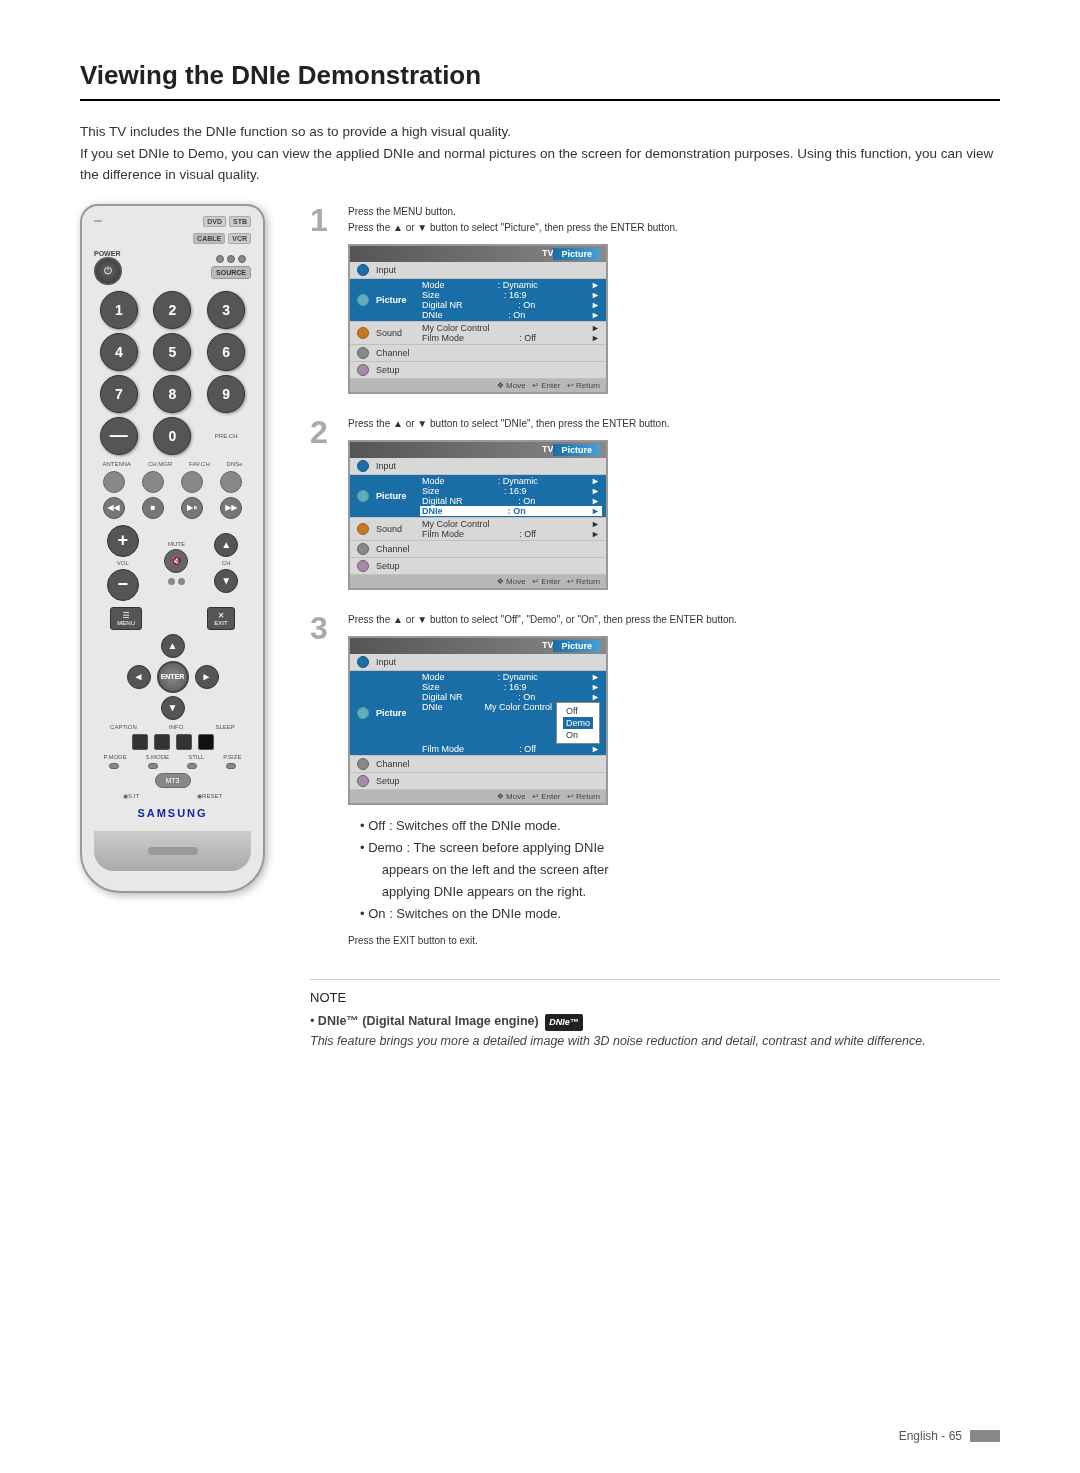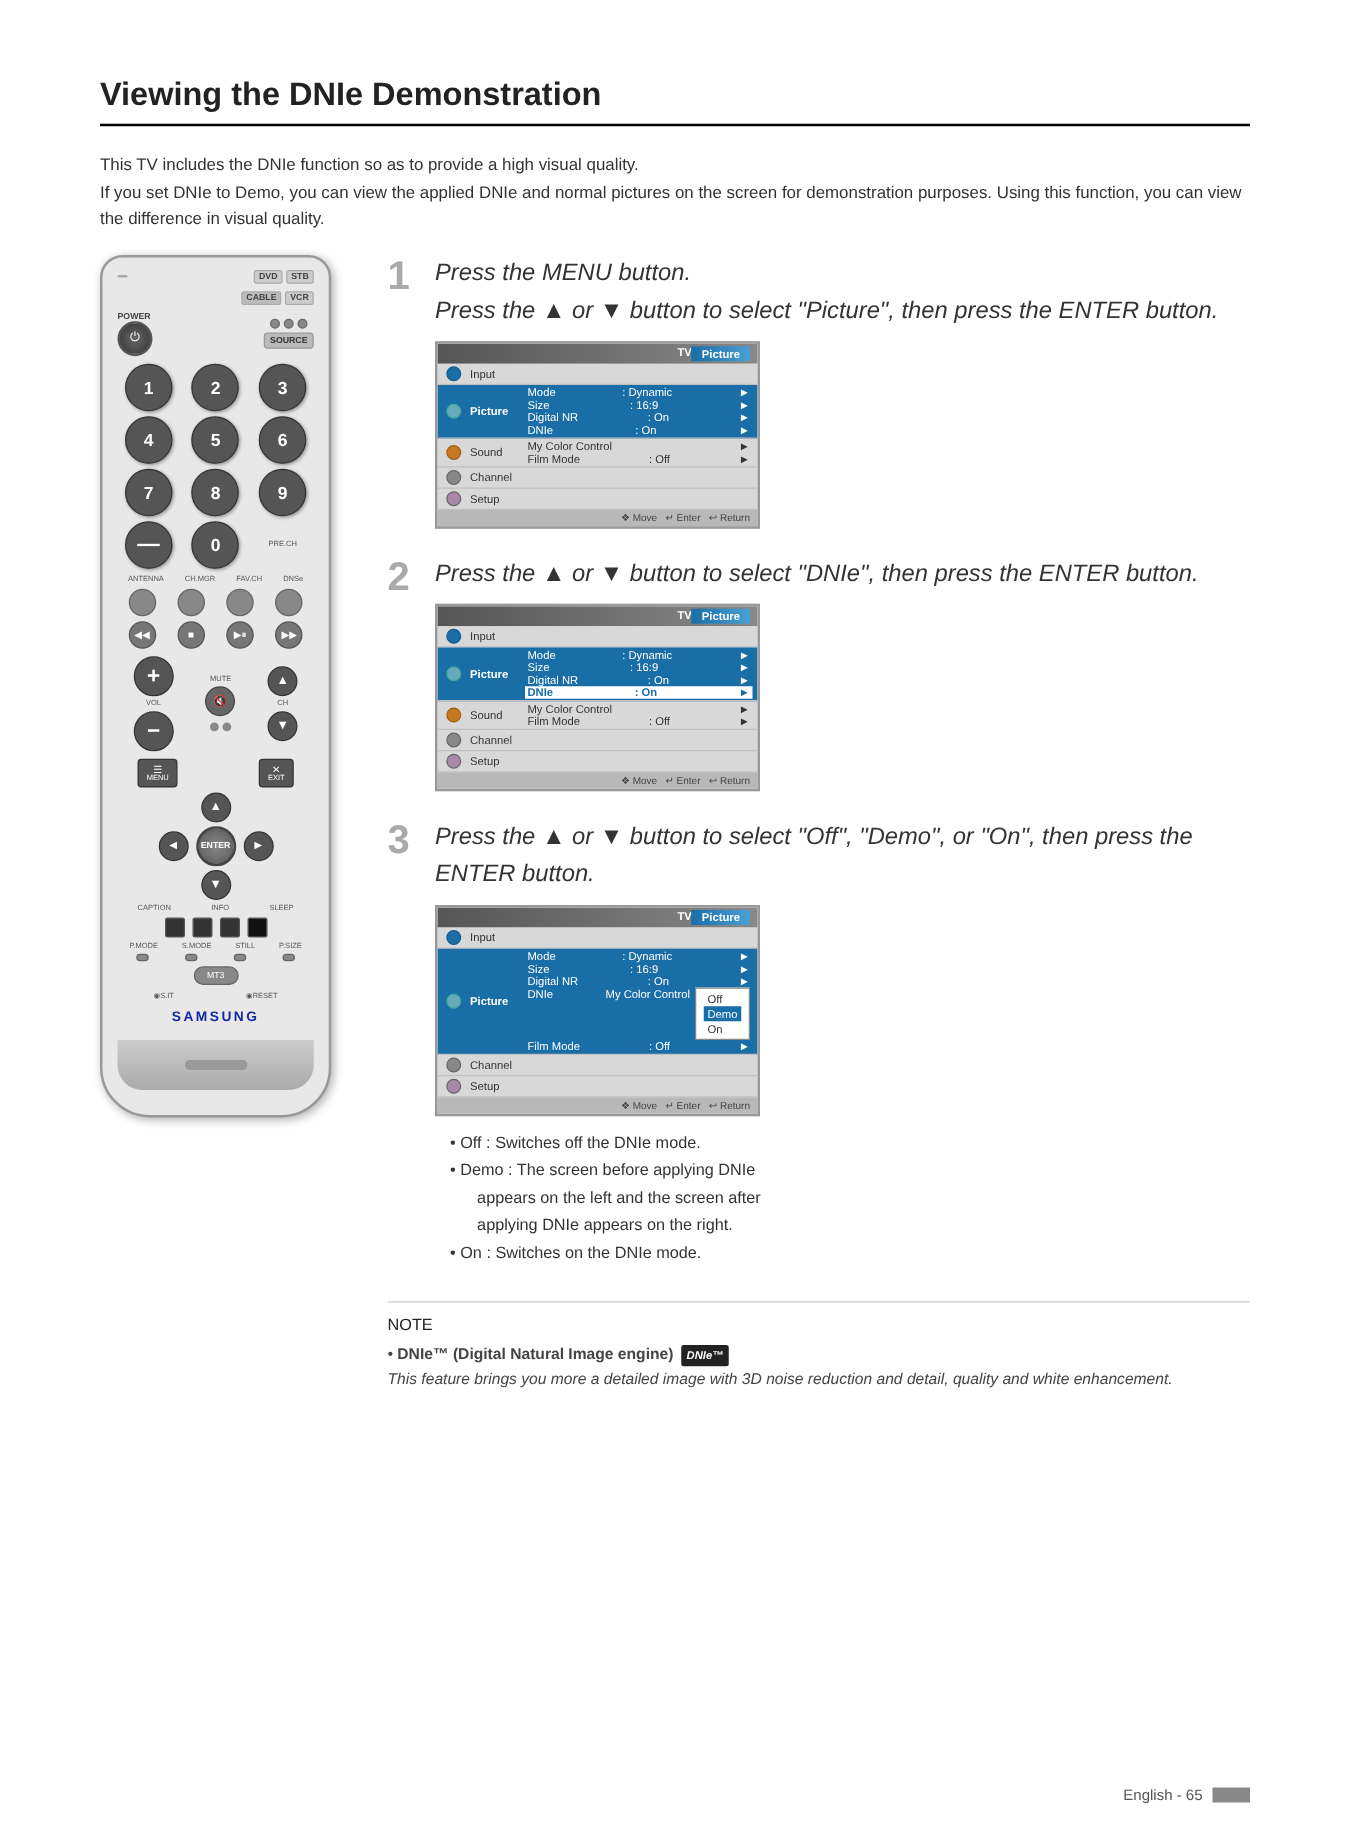--- a/index.html
+++ b/index.html
@@ -403,25 +403,24 @@
       font-weight: bold;
       line-height: 1;
       flex: 0 0 24px;
     }
 
     .step-content {
       flex: 1;
     }
 
     .step-text {
-      font-size: 19px;
+      font-size: 10px;
       line-height: 1.6;
       margin-bottom: 8px;
       color: #333;
-      font-style: italic;
     }
 
     .bullet-list {
       list-style: none;
       padding: 0;
       margin: 6px 0 6px 12px;
     }
 
     .bullet-list li {
       font-size: 13px;
@@ -1035,29 +1034,30 @@
               </div>
             </div>
             <div class="tv-footer">❖ Move &nbsp; ↵ Enter &nbsp; ↩ Return</div>
           </div>
 
           <ul class="bullet-list" style="margin-top:10px;">
             <li>Off : Switches off the DNIe mode.</li>
             <li>Demo : The screen before applying DNIe<br>&nbsp;&nbsp;&nbsp;&nbsp;&nbsp;&nbsp;appears on the left and the screen after<br>&nbsp;&nbsp;&nbsp;&nbsp;&nbsp;&nbsp;applying DNIe appears on the right.</li>
             <li>On : Switches on the DNIe mode.</li>
           </ul>
+          <p class="step-text" style="margin-top:8px;">Press the EXIT button to exit.</p>
         </div>
       </div>
 
       <div class="note-section">
         <div class="note-label">NOTE</div>
         <p class="note-text">
           • <span class="note-bold">DNIe™ (Digital Natural Image engine)</span>
           <span class="dnle-badge">DNIe™</span><br>
-          <em>This feature brings you more a detailed image with 3D noise reduction and detail, quality and white enhancement.</em>
+          <em>This feature brings you more a detailed image with 3D noise reduction and detail, contrast and white difference.</em>
         </p>
       </div>
 
     </div>
   </div>
 </div>
 
 <div class="page-footer">
   <span>English - 65</span>
   <span class="page-footer-bar"></span>

